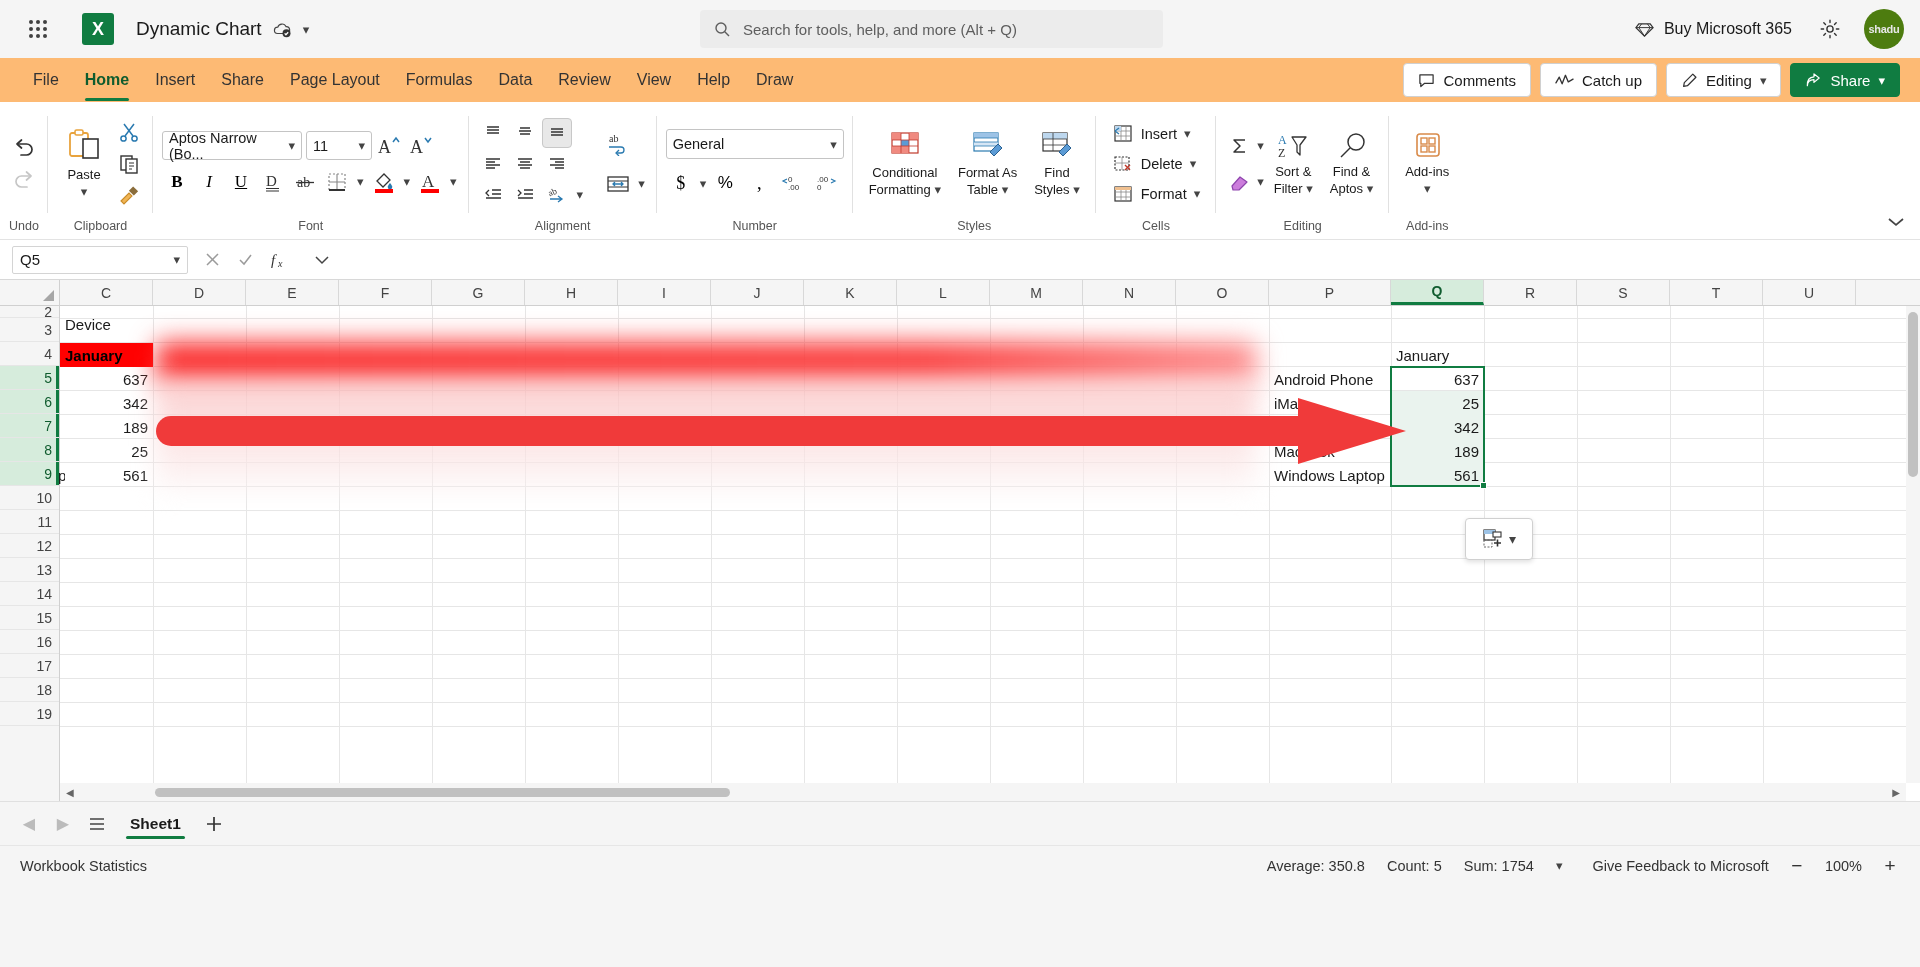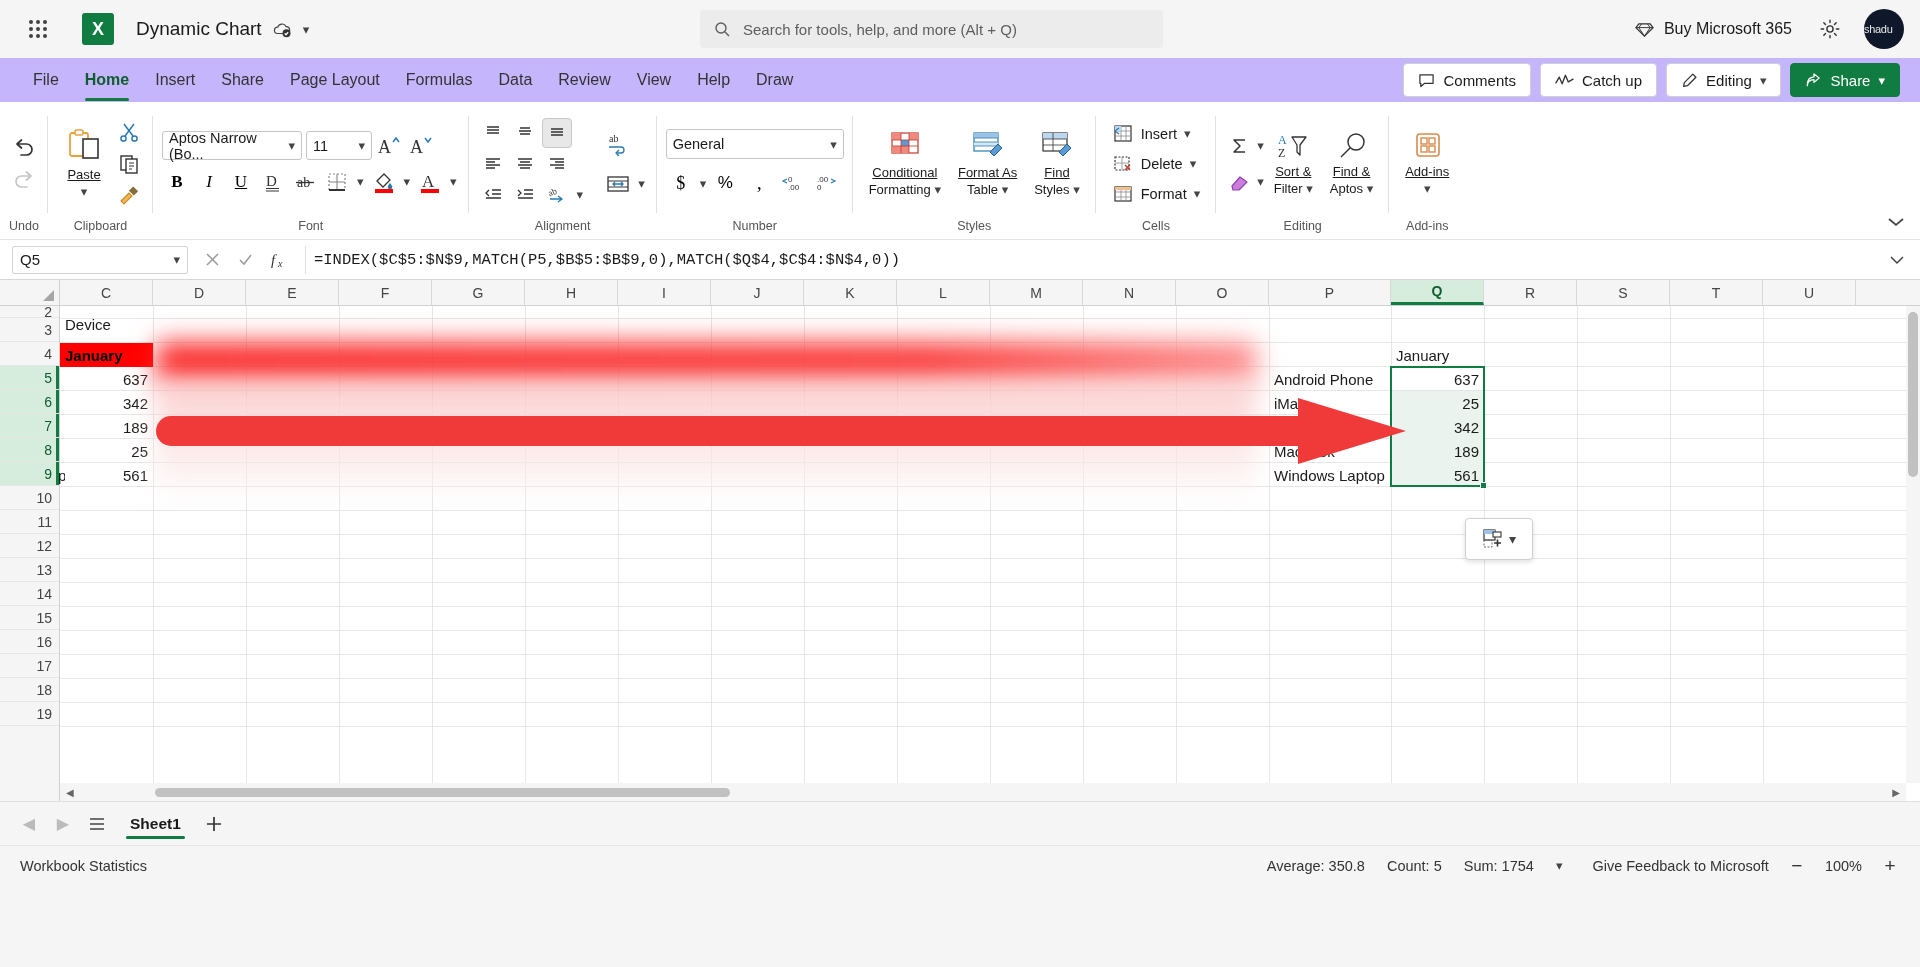--- a/index.html
+++ b/index.html
@@ -50,30 +50,30 @@
   }
   .buy365 {
     display: flex; align-items: center; gap: 10px; font-size: 16px; color: #1a1a1a;
     padding: 8px 14px; border-radius: 4px; cursor: pointer;
   }
   .icon-btn {
     width: 40px; height: 40px; display: flex; align-items: center; justify-content: center;
     border-radius: 4px; cursor: pointer;
   }
   .avatar {
-    width: 40px; height: 40px; border-radius: 50%; background: #0f172a; color: #e8e8e8;
-    display: flex; align-items: center; 
-    font-size: 11px; font-weight: normal; margin-left: 10px; cursor: pointer;
+    width: 40px; height: 40px; border-radius: 50%; background: #4d7c0f; color: #e8e8e8;
+    display: flex; align-items: center; justify-content: center;
+    font-size: 11px; font-weight: bold; margin-left: 10px; cursor: pointer;
     overflow: hidden; letter-spacing: -0.3px;
   }
 
   
   .ribbon-tabs {
     height: 44px; display: flex; align-items: center; padding: 0 20px;
-    background: #c4b5fd; position: relative;
+    background: #fdba74; position: relative;
   }
   .tab {
     font-size: 16px; color: #333; padding: 8px 13px; cursor: pointer;
     border-radius: 4px; position: relative; white-space: nowrap;
   }
   .tab.active { font-weight: 600; color: #0f5c2e; }
   .tab.active::after {
     content: ""; position: absolute; left: 13px; right: 13px; bottom: -4px;
     height: 3px; background: #107c41; border-radius: 2px;
   }
@@ -93,21 +93,21 @@
   .grp { display: flex; flex-direction: column; align-items: center; position: relative; padding: 0 9px; }
   .grp::after {
     content: ""; position: absolute; right: 0; top: 8px; bottom: 26px; width: 1px; background: #e1e1e1;
   }
   .grp.nosep::after { display: none; }
   .grp-body { flex: 1; display: flex; align-items: center; gap: 3px; }
   .grp-label { font-size: 12.5px; color: #555; padding-bottom: 6px; text-align: center; }
 
   .rb { display: flex; flex-direction: column; align-items: center; justify-content: center;
         padding: 5px 7px; border-radius: 4px; cursor: pointer; gap: 2px; min-width: 34px; }
-  .rb .lbl { font-size: 13px; color: #1a1a1a; line-height: 1.15; text-align: center; white-space: nowrap; text-decoration: underline; }
+  .rb .lbl { font-size: 13px; color: #1a1a1a; line-height: 1.15; text-align: center; white-space: nowrap; }
   .rb .lbl2 { font-size: 13px; color: #1a1a1a; line-height: 1.15; text-align: center; white-space: nowrap; }
   .sq { width: 30px; height: 30px; display: flex; align-items: center; justify-content: center;
         border-radius: 4px; cursor: pointer; }
   .sq.sel { background: #e8e8e8; border: 1px solid #c8c8c8; }
   .col2 { display: flex; flex-direction: column; gap: 2px; }
 
   .inp {
     border: 1px solid #c4c4c4; border-radius: 3px; background: #fff; height: 29px;
     display: flex; align-items: center; padding: 0 6px; font-size: 14.5px; color: #1a1a1a;
     cursor: pointer; justify-content: space-between;
@@ -749,23 +749,20 @@
       <svg width="17" height="17" viewBox="0 0 17 17">
           <path d="M3 9 L7 13 L14 4" fill="none" stroke="#9b9b9b" stroke-width="1.5"></path>
         </svg>
     </span>
     <span class="fb-ic fb-fx">
       <svg width="19" height="19" viewBox="0 0 19 19">
           <text x="1" y="15" font-family="Liberation Serif, serif" font-style="italic" font-size="15" fill="#333">f</text>
           <text x="8" y="17" font-family="Liberation Serif, serif" font-style="italic" font-size="10" fill="#333">x</text>
         </svg>
     </span>
-  </div>
-  <div class="fb-input">
-    <span>=INDEX($C$5:$N$9,MATCH(P5,$B$5:$B$9,0),MATCH($Q$4,$C$4:$N$4,0))</span>
   </div>
   <div class="fb-expand">
     <svg width="16" height="12" viewBox="0 0 16 12">
         <path d="M2 3 L8 9 L14 3" fill="none" stroke="#444" stroke-width="1.5"></path>
       </svg>
   </div>
 </div>
 
 <div class="gridwrap">
 

